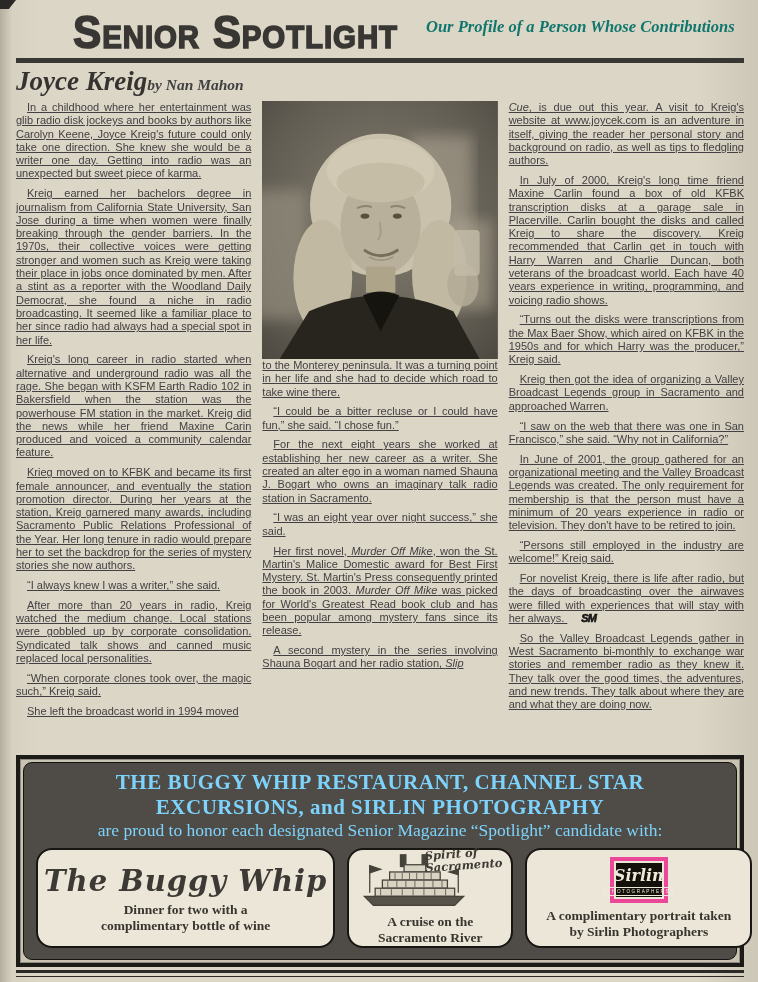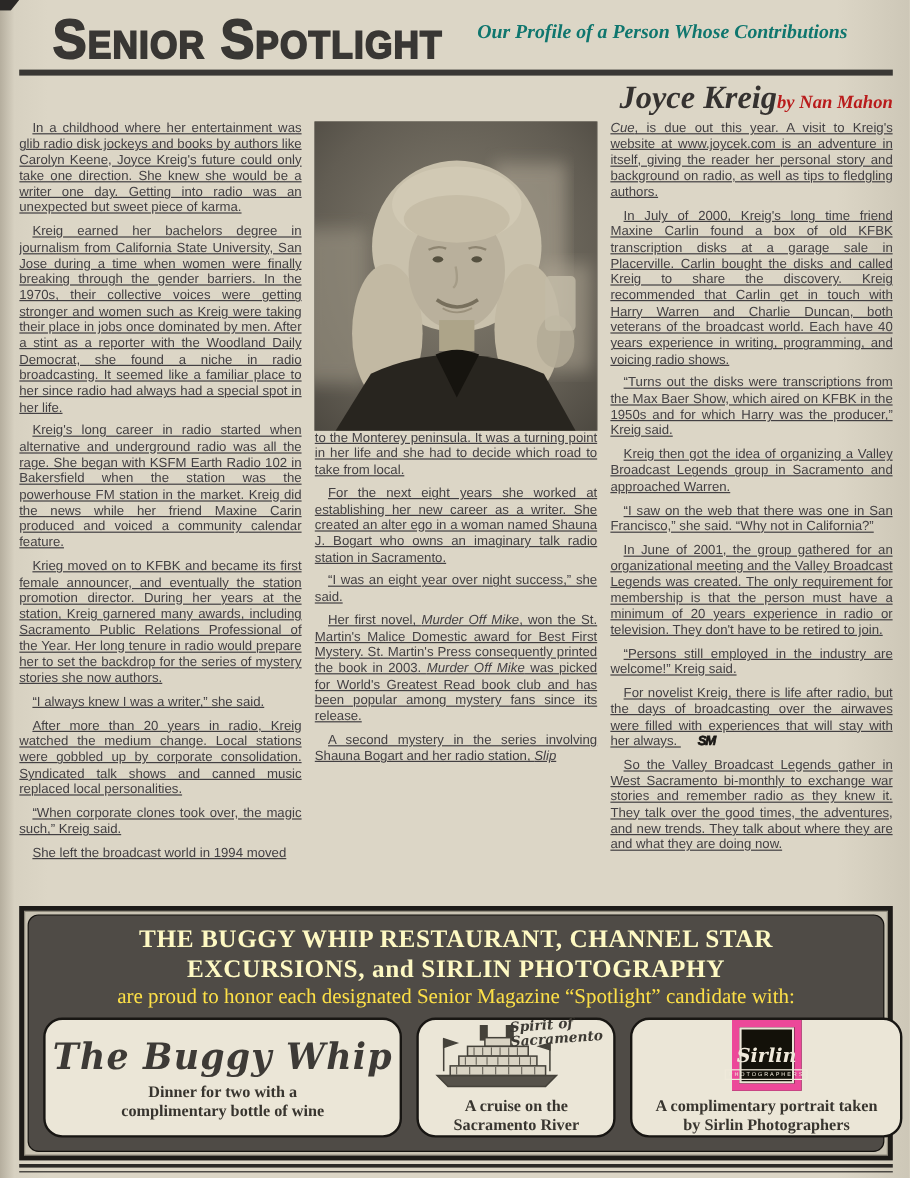--- a/index.html
+++ b/index.html
@@ -9,38 +9,38 @@
       linear-gradient(90deg,#b5ae9e 0px,#d7d1c1 12px,#dcd6c6 40px,#dcd6c6 92%,#cdc7b7 100%),
       #dcd6c6;
     font-family:"Liberation Sans",sans-serif;
     color:#433f3e;
     padding:8px 14px 6px 16px;
     position:relative;
   }
   .corner-mark{position:absolute;top:0;left:0;width:16px;height:9px;background:#2a2826;
     clip-path:polygon(0 0,100% 0,55% 100%,0 100%);}
   
-  .masthead{display:flex;justify-content:center;align-items:flex-start;}
+  .masthead{display:flex;justify-content:flex-end;align-items:flex-start;}
   .masthead-title{
     font-variant:small-caps;font-weight:900;font-size:46px;line-height:48px;
     letter-spacing:1px;color:#393734;transform:scaleX(.92);transform-origin:left top;
     -webkit-text-stroke:1.6px #393734;white-space:nowrap;
   }
   .masthead-tagline{
     font-family:"Liberation Serif",serif;font-style:italic;font-weight:700;
     font-size:16.5px;line-height:21px;color:#0f766e;text-align:left;
     margin-top:8px;width:318px;flex:none;
   }
   .masthead-rule{height:5px;background:#393734;margin-top:2px;}
   
-  .byline-row{display:flex;justify-content:flex-end;align-items:baseline;margin-top:3px;height:33px;}
+  .byline-row{display:flex;justify-content:flex-start;align-items:baseline;margin-top:3px;height:33px;}
   .subject-name{font-family:"Liberation Serif",serif;font-style:italic;font-weight:700;
     font-size:27px;color:#353230;}
   .author{font-family:"Liberation Serif",serif;font-style:italic;font-weight:700;
-    font-size:15.5px;color:#b91c1c;}
+    font-size:15.5px;color:#404040;}
   
   .columns{display:grid;grid-template-columns:1fr 1fr 1fr;column-gap:11px;
     height:650px;overflow:hidden;margin-top:2px;}
   .col p{
     font-size:11px;line-height:13.3px;text-align:justify;text-indent:11px;
     margin:0 0 6.5px 0;color:#434043;hyphens:auto;text-decoration:underline;
   }
   .col p.cont{text-indent:0;}
   .col p em{font-style:italic;}
   .endmark{display:inline-block;font-weight:900;font-style:italic;font-size:11px;
@@ -50,40 +50,40 @@
   .photo{width:100%;height:258px;display:block;background:#6b665d;}
   .caption{font-style:italic;font-size:10.8px;line-height:13.5px;color:#3b3835;
     margin:4px 1px 7px 1px;}
   .caption .credit{font-size:8.6px;letter-spacing:.2px;}
   
   .ad-outer{margin-top:4px;border:4px solid #1d1b18;background:#c9c3b3;padding:3px;
     box-shadow:0 0 0 1px #8f8a7c inset;}
   .ad-panel{background:#4f4b46;border:1px solid #14120f;border-radius:9px;
     padding:7px 12px 11px 12px;text-align:center;}
   .ad-headline{font-family:"Liberation Serif",serif;font-weight:700;font-size:21px;
-    line-height:24.5px;color:#fef9c3;letter-spacing:.5px;}
+    line-height:24.5px;color:#7dd3fc;letter-spacing:.5px;}
   .ad-sub{font-family:"Liberation Serif",serif;font-size:17.5px;line-height:21px;
-    color:#fde047;margin-top:1px;}
+    color:#7dd3fc;margin-top:1px;}
   .ad-cards{display:flex;gap:12px;margin-top:7px;}
   .ad-card{background:#ebe6d7;border:2px solid #181613;border-radius:16px;
     height:100px;display:flex;flex-direction:column;align-items:center;justify-content:center;
     padding:4px 6px;box-sizing:border-box;}
   .ad-card.c1{flex:0 0 31%;}
   .ad-card.c2{flex:1 1 auto;}
   .ad-card.c3{flex:0 0 33%;}
   .buggy-script{font-family:"DejaVu Serif",serif;font-style:italic;font-weight:700;
     font-size:29px;color:#3d3a36;letter-spacing:1px;transform:scaleY(1.05);white-space:nowrap;}
   .card-caption{font-family:"Liberation Serif",serif;font-weight:700;font-size:13.5px;
     line-height:16px;color:#38352f;text-align:center;margin-top:5px;max-width:200px;}
   .boat-wrap{position:relative;width:150px;height:58px;flex:none;}
   .boat-wrap svg{position:absolute;left:0;top:2px;}
   .spirit{position:absolute;right:-6px;top:-4px;width:86px;
     font-family:"DejaVu Serif",serif;font-style:italic;font-weight:700;
     font-size:11.5px;line-height:12px;color:#3d3a34;transform:rotate(-4deg);text-align:left;}
-  .sirlin-logo{width:58px;height:59px;background:#131109;border:6px solid #ec4899;
+  .sirlin-logo{width:58px;height:46px;background:#131109;border:4px solid #ec4899;
     display:flex;flex-direction:column;align-items:center;justify-content:flex-end;
     padding-bottom:3px;box-sizing:border-box;flex:none;box-shadow:0 0 0 2px #ebe6d7 inset;}
   .sirlin-name{font-family:"DejaVu Serif",serif;font-style:italic;font-weight:700;
     font-size:16px;color:#efe9da;line-height:18px;}
   .sirlin-sub{display:block;font-size:4.6px;letter-spacing:1.6px;color:#efe9da;
     border:0.5px solid #efe9da;padding:1px 2px;margin-top:2px;}
   
   .rule-double{margin-top:3px;border-top:3px solid #2c2a27;border-bottom:1.5px solid #2c2a27;height:3px;}
 </style>
 </head>
@@ -153,21 +153,22 @@
 
         <rect x="106" y="167" width="30" height="26" fill="#ada489"></rect>
         <path d="M18,260 L48,212 Q120,180 195,212 L222,260 Z" fill="#28251f"></path>
         <path d="M103,196 L121,232 L140,196 Q121,188 103,196 Z" fill="#16140f"></path>
 
         <ellipse cx="205" cy="185" rx="16" ry="22" fill="#b3aa96" opacity=".85"></ellipse>
         <rect x="196" y="130" width="26" height="46" rx="4" fill="#c3bba7" opacity=".8"></rect>
       </svg>
     </figure>
     <div>
-        <p class="cont"><span>to the Monterey peninsula. It was a turning point in her life and she had to decide which road to take from local.</span></p>
+        <p class="cont"><span>to the Monterey peninsula. It was a turning point in her life and she had to decide which road to take wine there.</span></p>
+        <p><span>“I could be a bitter recluse or I could have fun,” she said. “I chose fun.”</span></p>
         <p><span>For the next eight years she worked at establishing her new career as a writer. She created an alter ego in a woman named Shauna J. Bogart who owns an imaginary talk radio station in Sacramento.</span></p>
         <p><span>“I was an eight year over night success,” she said.</span></p>
         <p><span>Her first novel, </span><em>Murder Off Mike</em><span>, won the St. Martin's Malice Domestic award for Best First Mystery. St. Martin's Press consequently printed the book in 2003. </span><em>Murder Off Mike</em><span> was picked for World's Greatest Read book club and has been popular among mystery fans since its release.</span></p>
         <p><span>A second mystery in the series involving Shauna Bogart and her radio station, </span><em>Slip</em></p>
       </div>
   </div>
 
   <div class="col">
       <p class="cont"><em>Cue</em><span>, is due out this year. A visit to Kreig's website at www.joycek.com is an adventure in itself, giving the reader her personal story and background on radio, as well as tips to fledgling authors.</span></p>
       <p><span>In July of 2000, Kreig's long time friend Maxine Carlin found a box of old KFBK transcription disks at a garage sale in Placerville. Carlin bought the disks and called Kreig to share the discovery. Kreig recommended that Carlin get in touch with Harry Warren and Charlie Duncan, both veterans of the broadcast world. Each have 40 years experience in writing, programming, and voicing radio shows.</span></p>

